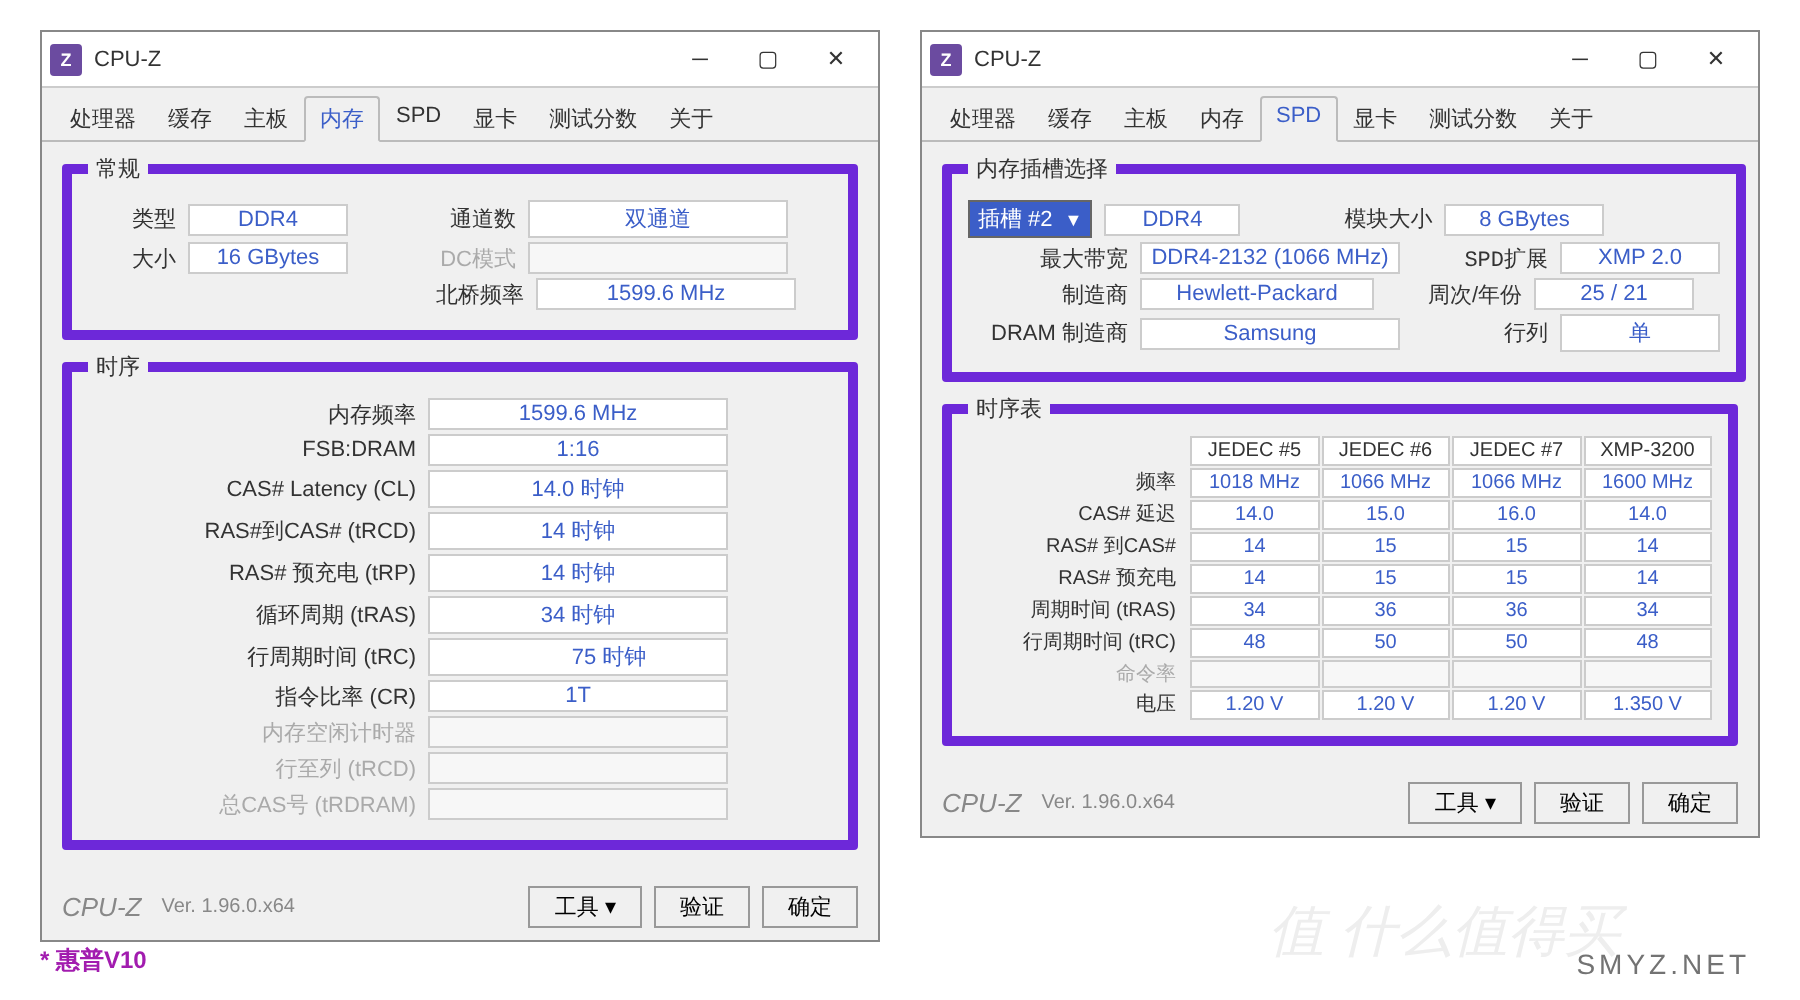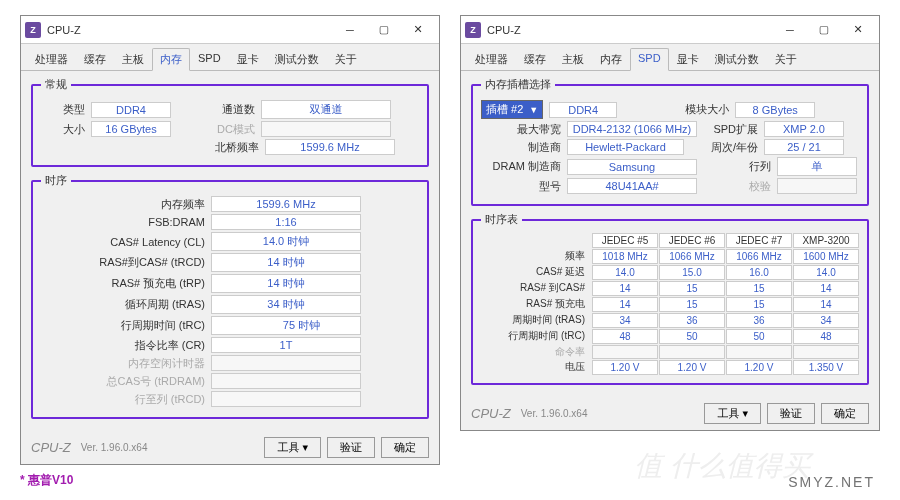--- a/index.html
+++ b/index.html
@@ -9,21 +9,21 @@
 .window.right { left: 460px; top: 15px; }
 .titlebar { display: flex; align-items: center; height: 28px; background: #fff; border-bottom: 1px solid #ccc; padding: 0 4px; }
 .titlebar .icon { width: 16px; height: 16px; background: #6b4ba0; display: inline-flex; align-items: center; justify-content: center; color: #fff; font-size: 9px; font-weight: bold; border-radius: 2px; margin-right: 6px; }
 .titlebar .title { flex: 1; color: #333; }
 .titlebar .btns { display: flex; }
 .titlebar .btn { width: 34px; height: 24px; display: flex; align-items: center; justify-content: center; color: #333; cursor: pointer; }
 .tabs { display: flex; padding: 4px 6px 0 6px; background: #f0f0f0; border-bottom: 1px solid #bbb; }
 .tab { padding: 3px 7px; color: #333; cursor: pointer; border: 1px solid transparent; border-bottom: none; }
 .tab.active { color: #3b5ec8; border: 1px solid #bbb; border-bottom: 1px solid #f0f0f0; background: #f0f0f0; margin-bottom: -1px; border-radius: 2px 2px 0 0; }
 .content { padding: 6px 10px; }
-fieldset { border: 2px solid #6d28d9; padding: 6px 8px 8px 8px; margin-bottom: 6px; border-radius: 2px; }
+fieldset { border: 5px solid #6d28d9; padding: 6px 8px 8px 8px; margin-bottom: 6px; border-radius: 2px; }
 legend { padding: 0 4px; color: #333; }
 .row { display: flex; align-items: center; margin: 2px 0; }
 .lbl { text-align: right; color: #333; padding-right: 6px; }
 .lbl.disabled { color: #aaa; }
 .val { border: 1px solid #ccc; background: #fff; color: #3b5ec8; text-align: center; padding: 1px 2px; min-height: 16px; }
 .val.disabled { background: #f7f7f7; color: #ccc; }
 .footer { display: flex; align-items: center; padding: 6px 10px; gap: 6px; }
 .footer .brand { font-style: italic; color: #888; font-size: 13px; margin-right: 4px; }
 .footer .ver { color: #888; flex: 1; font-size: 10px; }
 .footer button { padding: 2px 12px; background: #f0f0f0; border: 1px solid #999; cursor: pointer; font-size: 11px; }
@@ -117,25 +117,25 @@
           </div>
           <div class="row">
             <div class="lbl" style="width: 170px;">指令比率 (CR)</div>
             <div class="val" style="width: 150px;">1T</div>
           </div>
           <div class="row">
             <div class="lbl disabled" style="width: 170px;">内存空闲计时器</div>
             <div class="val disabled" style="width: 150px;"></div>
           </div>
           <div class="row">
+            <div class="lbl disabled" style="width: 170px;">行至列 (tRCD)</div>
+            <div class="val disabled" style="width: 150px;"></div>
+          </div>
+          <div class="row">
             <div class="lbl disabled" style="width: 170px;">总CAS号 (tRDRAM)</div>
-            <div class="val disabled" style="width: 150px;"></div>
-          </div>
-          <div class="row">
-            <div class="lbl disabled" style="width: 170px;">行至列 (tRCD)</div>
             <div class="val disabled" style="width: 150px;"></div>
           </div>
         </div>
     </fieldset>
   </div>
   <div class="footer">
     <span class="brand">CPU-Z</span>
     <span class="ver">Ver. 1.96.0.x64</span>
     <button><span>工具</span> ▾</button>
     <button>验证</button>
@@ -165,47 +165,41 @@
     </div>
   <div class="content">
     <fieldset>
       <legend>内存插槽选择</legend>
       <div class="row">
         <div class="dd">
           <span>插槽 #2</span>
             <span class="ar">▼</span>
         </div>
         <div class="val" style="width:68px;margin-left:6px">DDR4</div>
-        <div class="lbl" style="width:118px">模块大小</div>
+        <div class="lbl" style="width:102px">模块大小</div>
         <div class="val" style="width:80px">8 GBytes</div>
       </div>
       <div id="slot-rows">
           <div class="row">
             <div class="lbl" style="width: 86px;">最大带宽</div>
             <div class="val" style="width: 130px;">DDR4-2132 (1066 MHz)</div>
-            <div class="lbl" style="width: 67px;">SPD扩展</div>
+            <div class="lbl" style="width: 80px; font-family: Liberation Mono, monospace;">SPD扩展</div>
             <div class="val" style="width: 80px;">XMP 2.0</div>
           </div>
           <div class="row">
             <div class="lbl" style="width: 86px;">制造商</div>
             <div class="val" style="width: 117px;">Hewlett-Packard</div>
             <div class="lbl" style="width: 80px;">周次/年份</div>
             <div class="val" style="width: 80px;">25 / 21</div>
           </div>
           <div class="row">
             <div class="lbl" style="width: 86px;">DRAM 制造商</div>
             <div class="val" style="width: 130px;">Samsung</div>
             <div class="lbl" style="width: 80px;">行列</div>
             <div class="val" style="width: 80px;">单</div>
-          </div>
-          <div class="row">
-            <div class="lbl" style="width: 86px;">型号</div>
-            <div class="val" style="width: 130px;">48U41AA#</div>
-            <div class="lbl disabled" style="width: 80px;">校验</div>
-            <div class="val disabled" style="width: 80px;"></div>
           </div>
         </div>
     </fieldset>
     <fieldset>
       <legend>时序表</legend>
       <div class="tbl" id="timings-table" style="grid-template-columns: 110px repeat(4,1fr); gap:1px;">
           <div class="rl"></div>
           <div class="th">JEDEC #5</div>
           <div class="th">JEDEC #6</div>
           <div class="th">JEDEC #7</div>

